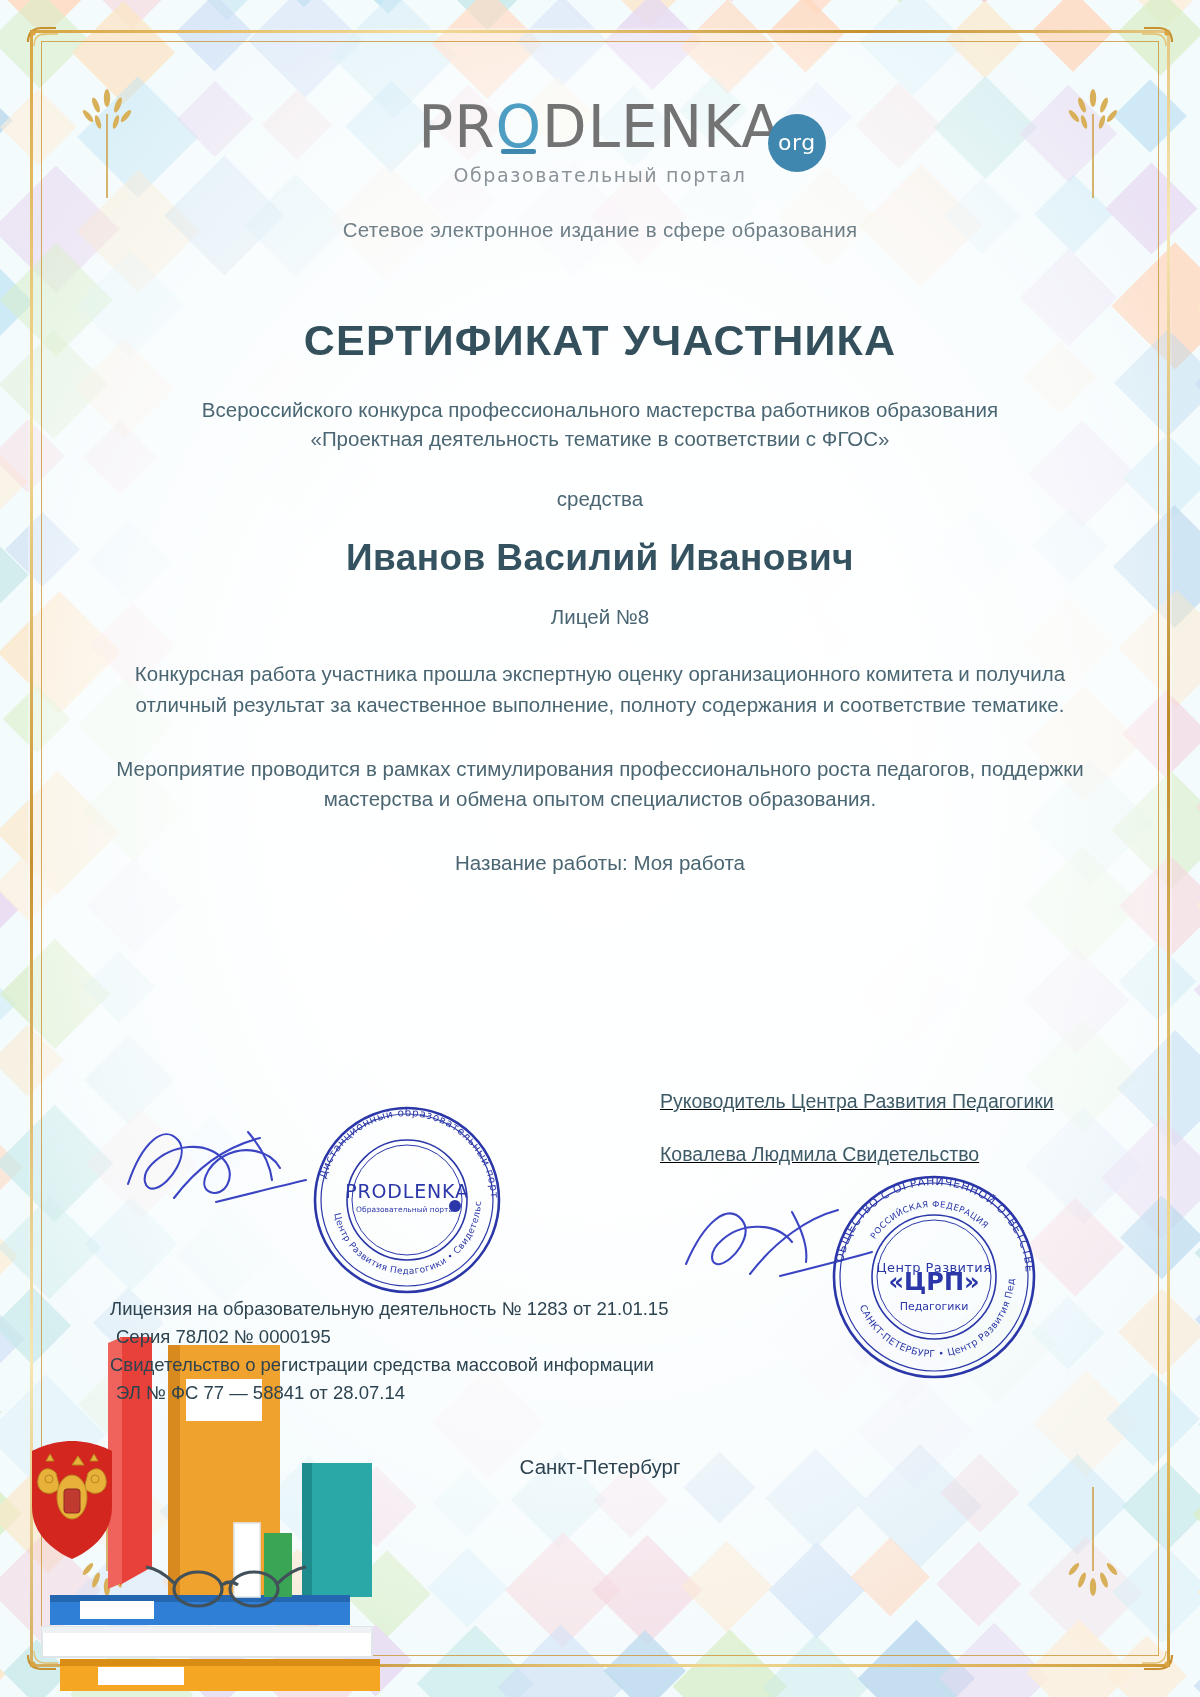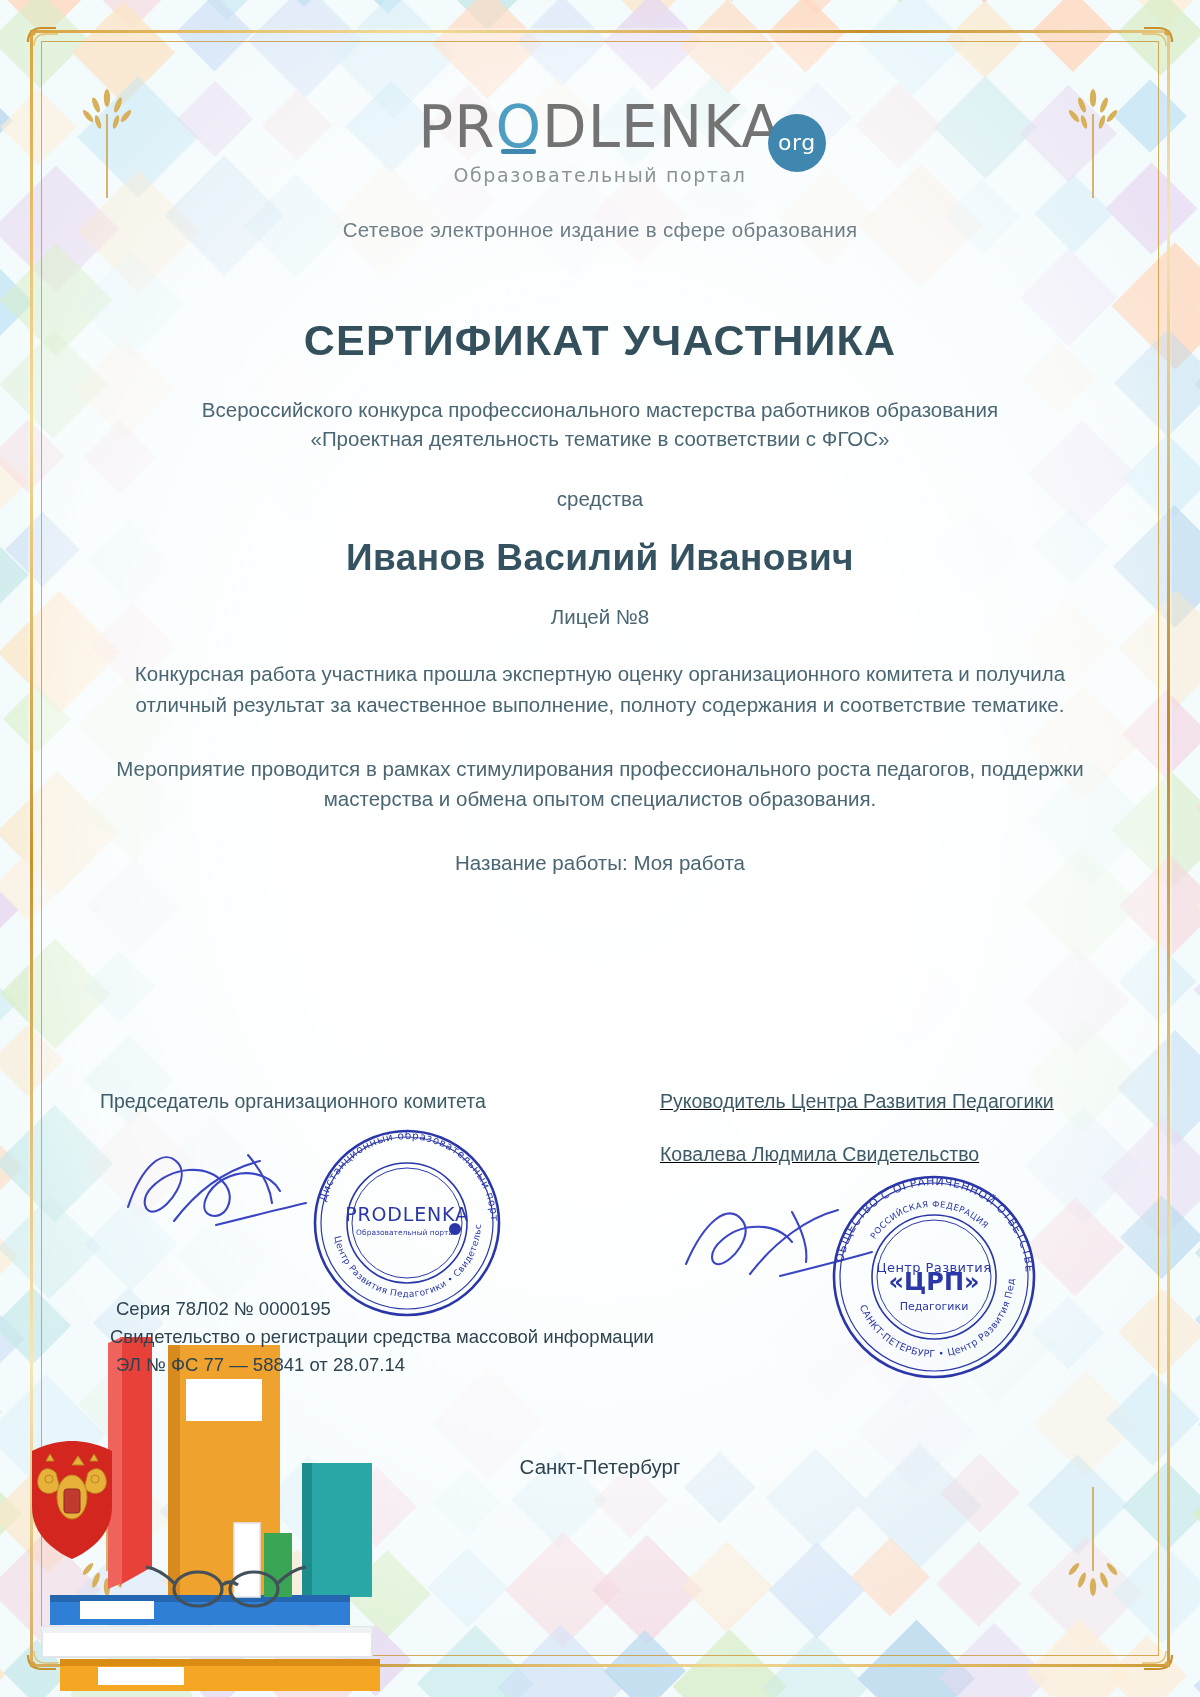--- a/index.html
+++ b/index.html
@@ -577,21 +577,20 @@
     <div class="institution">Лицей №8</div>
 
     <div class="para p1">Конкурсная работа участника прошла экспертную оценку организационного комитета и получила отличный результат за качественное выполнение, полноту содержания и соответствие тематике.</div>
     <div class="para p2">Мероприятие проводится в рамках стимулирования профессионального роста педагогов, поддержки мастерства и обмена опытом специалистов образования.</div>
 
     <div class="work-title">Название работы: Моя работа</div>
 
     <div class="sig-row">
 
       <div class="sig-col left">
-        <div class="sig-role">Председатель организационного комитета</div>
         <div class="sig-art">
           <svg class="scribble" width="210" height="120" viewBox="0 0 210 120">
             <g fill="none" stroke="#3b45c4" stroke-width="2.1" stroke-linecap="round">
               <path d="M8 78 C22 36, 44 18, 58 34 C70 48, 50 78, 36 82 C24 86, 20 70, 32 58 C52 38, 86 34, 104 54 C118 70, 104 92, 90 86 C78 81, 86 60, 104 50 C124 39, 150 44, 160 62"></path>
               <path d="M54 92 C78 60, 108 40, 140 32"></path>
               <path d="M128 26 C140 40, 150 58, 152 74"></path>
               <path d="M96 96 C128 88, 160 80, 186 74"></path>
             </g>
           </svg>
           <svg class="stamp stamp-left" width="224" height="224" viewBox="0 0 224 224">
@@ -702,20 +701,21 @@
       <ellipse cx="56" cy="62" rx="15" ry="22"></ellipse>
       <path d="M30 26 l4 -7 4 7 z"></path>
       <path d="M74 26 l4 -7 4 7 z"></path>
       <circle cx="33" cy="44" r="4"></circle>
       <circle cx="79" cy="44" r="4"></circle>
     </g>
     <rect x="48" y="54" width="16" height="24" rx="3" fill="#c03a2f" stroke="#8d2a22" stroke-width="1"></rect>
   </svg>
 
   <div class="legal">
+    <div>Лицензия на образовательную деятельность № 1283 от 21.01.15</div>
     <div class="indent">Серия 78Л02 № 0000195</div>
     <div>Свидетельство о регистрации средства массовой информации</div>
     <div class="indent">ЭЛ № ФС 77 — 58841 от 28.07.14</div>
   </div>
 
   <div class="city">Санкт-Петербург</div>
 
 </div>
 
 </body></html>

